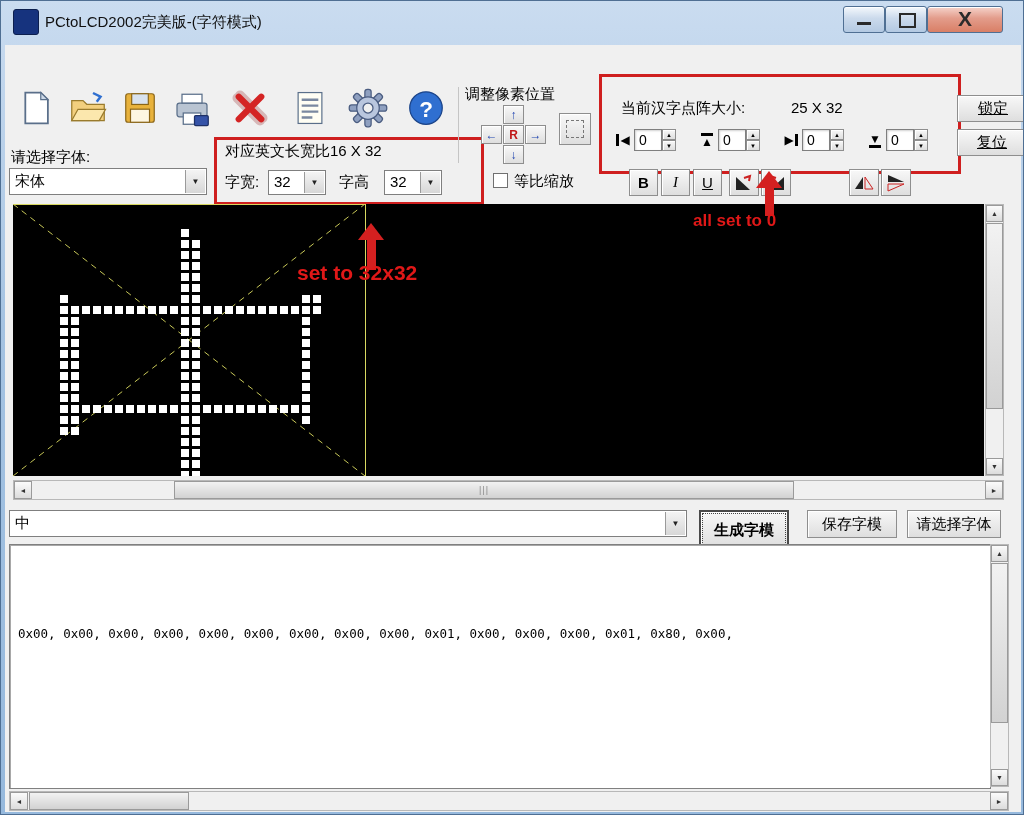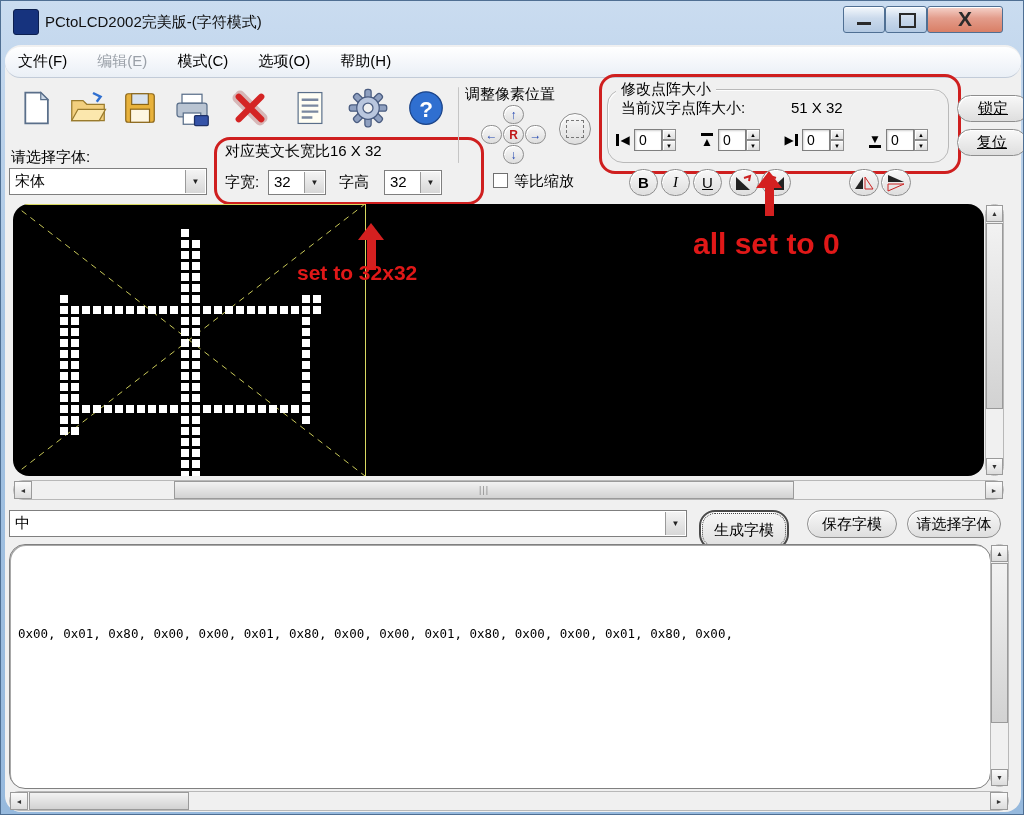--- a/index.html
+++ b/index.html
@@ -1,20 +1,20 @@
 <!DOCTYPE html>
 <html><head>
 <meta charset="utf-8">
 <style>
   html,body{margin:0;padding:0;background:#555;}
   .screen{position:relative;width:1024px;height:815px;overflow:hidden;
     font-family:"Liberation Sans","DejaVu Sans",sans-serif;font-size:15px;color:#000;
     background:linear-gradient(180deg,#cadcf0,#a5c3e2 40%,#96b9dd);
     border:1px solid #4f6f93;box-sizing:border-box;}
-  .abs{position:absolute;border-radius:16px;}
+  .abs{position:absolute;}
 
   
   .titlebar{left:0;top:0;width:1024px;height:44px;}
   .app-icon{left:12px;top:8px;width:24px;height:24px;background:#16337e;border:1px solid #0c1f4e;border-radius:3px;
     box-shadow:inset 3px 3px 0 #3f6cc0, inset -4px -4px 0 #0e2providers460, inset 7px 7px 0 #7aa0e0;}
   .title-text{left:44px;top:12px;font-size:15px;color:#101010;}
   .capbtn{top:5px;height:25px;border:1px solid #4f6f93;border-radius:3px;text-align:center;
     background:linear-gradient(180deg,#f4f8fc,#cbdaec 45%,#b3c9e2);box-shadow:inset 0 1px 0 #fff;cursor:default;}
   .capbtn .bar{position:absolute;left:50%;margin-left:-7px;bottom:7px;width:14px;height:3px;background:#2a2a2a;}
   .capbtn .box{position:absolute;left:50%;margin-left:-7px;top:6px;width:13px;height:11px;border:2px solid #2a2a2a;}
@@ -100,27 +100,20 @@
         <div class="bar"></div>
       </div>
     <div class="abs capbtn" style="left:884px;width:40px;">
         <div class="box"></div>
       </div>
     <div class="abs capbtn close" style="left:926px;width:74px;"><span class="x">X</span></div>
   </div>
 
   <div class="abs client"></div>
 
-  <div class="abs menubar">
-    <span class="menu-item">文件(F)</span>
-    <span class="menu-item disabled">编辑(E)</span>
-    <span class="menu-item">模式(C)</span>
-    <span class="menu-item">选项(O)</span>
-    <span class="menu-item">帮助(H)</span>
-  </div>
 
   <div class="abs tool" style="left:12px;">
     <svg width="38" height="38" viewBox="0 0 32 32">
       <path d="M7 3 h13 l6 6 v20 H7 Z" fill="#ffffff" stroke="#5a6f8a" stroke-width="1.5"></path>
       <path d="M20 3 l6 6 h-6 Z" fill="#cdd9e8" stroke="#5a6f8a"></path>
     </svg>
   </div>
   <div class="abs tool" style="left:64px;">
     <svg width="40" height="40" viewBox="0 0 32 32">
       <path d="M3 10 h9 l3 3 h14 v13 H3 Z" fill="#f2cf7e" stroke="#9a7b2d"></path>
@@ -211,25 +204,22 @@
       <span>→</span>
     </div>
   <div class="abs btn3d mini" style="left:502px;top:144px;">
       <span>↓</span>
     </div>
   <div class="abs btn3d" style="left:558px;top:112px;width:32px;height:32px;">
     <span style="width:16px;height:16px;border:1px dashed #777;display:block;"></span>
   </div>
 
   <div class="abs redbox" style="left:598px;top:73px;width:356px;height:94px;"></div>
-  <div class="abs groupbox" style="left:606px;top:88px;width:340px;height:72px;">
-    <span class="group-title">修改点阵大小</span>
-  </div>
   <div class="label" style="left:620px;top:98px;">当前汉字点阵大小:</div>
-  <div class="label" style="left:790px;top:98px;">51 X 32</div>
+  <div class="label" style="left:790px;top:98px;">25 X 32</div>
 
   <div class="spin-group" style="left:612px;">
     <div class="spin-icon i-left">
         <span>◀</span>
       </div>
     <div class="spin-value sunken">0</div>
     <div class="spin-ud">
         <div class="u btn3d">▲</div>
         <div class="d btn3d">▼</div>
       </div>
@@ -442,34 +432,34 @@
 
   <div class="red-arrow" style="left:357px;top:222px;">
     <div class="head"></div>
       <div class="shaft" style="height:30px;"></div>
   </div>
   <div class="red-note" style="left:296px;top:260px;">set to 32x32</div>
   <div class="red-arrow" style="left:755px;top:170px;">
     <div class="head"></div>
       <div class="shaft" style="height:28px;"></div>
   </div>
-  <div class="red-note" style="left:692px;top:226px;font-size:30px;">all set to 0</div>
+  <div class="red-note" style="left:692px;top:210px;font-size:17px;">all set to 0</div>
 
   <div class="combo" style="left:8px;top:509px;width:678px;height:27px;">
     <span class="val">中</span>
     <span class="drop">▼</span>
   </div>
-  <div class="abs btn3d push focus-inner" style="left:698px;top:509px;width:90px;height:40px;">生成字模</div>
+  <div class="abs btn3d push focus-inner" style="left:698px;top:509px;width:90px;height:40px;font-weight:bold;">生成字模</div>
   <div class="abs btn3d push" style="left:806px;top:509px;width:90px;height:28px;">保存字模</div>
   <div class="abs btn3d push" style="left:906px;top:509px;width:94px;height:28px;">请选择字体</div>
 
   <div class="abs output">
     <div class="txt">
       <div>&nbsp;</div>
-      <div>0x00, 0x01, 0x80, 0x00, 0x00, 0x01, 0x80, 0x00, 0x00, 0x01, 0x80, 0x00, 0x00, 0x01, 0x80, 0x00,</div>
+      <div>0x00, 0x00, 0x00, 0x00, 0x00, 0x00, 0x00, 0x00, 0x00, 0x01, 0x00, 0x00, 0x00, 0x01, 0x80, 0x00,</div>
       
       
       
       
     </div>
   </div>
 
   <div class="abs sbtrack" style="left:989px;top:543px;width:19px;height:243px;">
     <div class="sbbtn" style="left:0;top:0;width:17px;height:17px;">▲</div>
     <div class="sbthumb" style="left:0;top:18px;width:17px;height:160px;"></div>

